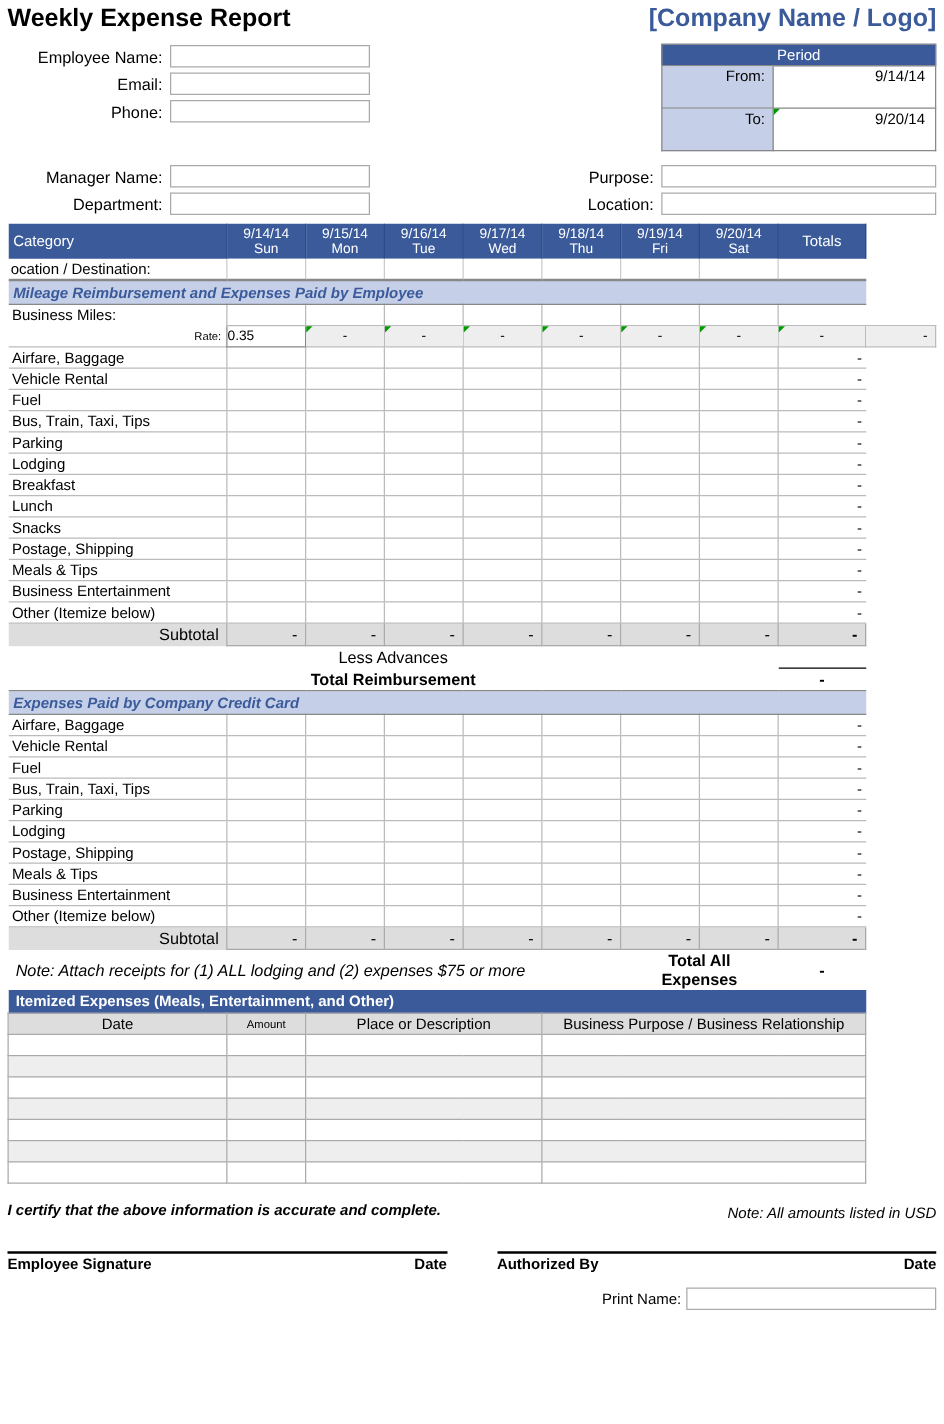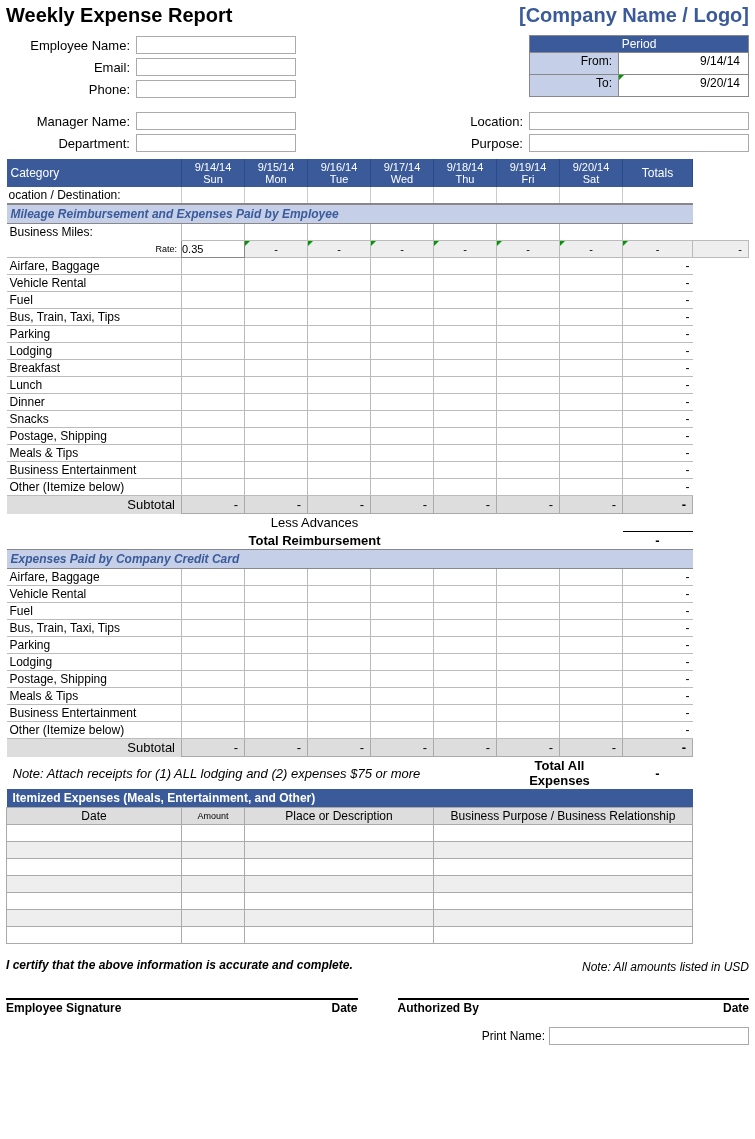--- a/index.html
+++ b/index.html
@@ -8,21 +8,21 @@
 .hdr{display:flex;justify-content:space-between;align-items:flex-start;margin-bottom:8px}
 .title{font-size:20px;font-weight:bold;color:#000000}
 .company{font-size:20px;font-weight:bold;color:#3a5a9a}
 .info-block{display:flex;justify-content:space-between;margin-bottom:10px}
 .left-info,.right-info{display:flex;flex-direction:column}
 .field-row{display:flex;align-items:center;margin-bottom:2px;height:20px}
 .field-label{width:130px;text-align:right;padding-right:6px;font-size:13px}
 .field-input{width:160px;height:18px;border:1px solid #aaa;background:#fff}
 .period-box{width:220px}
 .period-hdr{background:#3a5a9a;color:#fff;text-align:center;font-size:12px;padding:1px 0;border:1px solid #888}
-.period-row{display:flex;height:22px}
+.period-row{display:flex;height:34px}
 .period-lbl{width:90px;text-align:right;padding-right:6px;background:#c5d0e8;border:1px solid #888;border-top:none;font-size:12px;line-height:16px}
 .period-val{flex:1;text-align:right;padding-right:8px;border:1px solid #888;border-left:none;border-top:none;font-size:12px;line-height:16px;position:relative}
 .green-tick{position:absolute;top:0;left:0;width:0;height:0;border-top:5px solid #090;border-right:5px solid transparent}
 .info-block2{display:flex;justify-content:space-between;margin:8px 0 4px}
 table{border-collapse:collapse;width:100%;table-layout:fixed}
 .cat-hdr{background:#3a5a9a;color:#fff}
 .cat-hdr th{font-weight:normal;font-size:12px;padding:2px 2px;text-align:center;border-right:1px solid #2a4a8a}
 .cat-hdr th.cat{text-align:left;padding-left:4px;width:175px}
 .cat-hdr th.day{width:63px}
 .cat-hdr th.tot{width:70px}
@@ -107,25 +107,25 @@
           <div class="field-label">Manager Name:</div>
           <div class="field-input"></div>
         </div>
   <div class="field-row">
           <div class="field-label">Department:</div>
           <div class="field-input"></div>
         </div>
  </div>
  <div class="right-info">
   <div class="field-row">
+          <div class="field-label" style="width:75px">Purpose:</div>
+          <div class="field-input" style="width:220px"></div>
+        </div>
+  <div class="field-row">
           <div class="field-label" style="width:75px">Location:</div>
-          <div class="field-input" style="width:220px"></div>
-        </div>
-  <div class="field-row">
-          <div class="field-label" style="width:75px">Purpose:</div>
           <div class="field-input" style="width:220px"></div>
         </div>
  </div>
 </div>
 
 <table>
 <thead class="cat-hdr" id="cat-hdr">
         <tr>
           <th class="cat" rowspan="1">Category</th>
           <th class="day">
@@ -269,31 +269,20 @@
           <td class="cell"></td>
           <td class="cell"></td>
           <td class="cell"></td>
           <td class="cell"></td>
           <td class="cell"></td>
           <td class="cell"></td>
           <td class="tot dash">-</td>
         </tr>
         <tr class="exp-row">
           <td class="label">Lunch</td>
-          <td class="cell"></td>
-          <td class="cell"></td>
-          <td class="cell"></td>
-          <td class="cell"></td>
-          <td class="cell"></td>
-          <td class="cell"></td>
-          <td class="cell"></td>
-          <td class="tot dash">-</td>
-        </tr>
-        <tr class="exp-row">
-          <td class="label">Dinner</td>
           <td class="cell"></td>
           <td class="cell"></td>
           <td class="cell"></td>
           <td class="cell"></td>
           <td class="cell"></td>
           <td class="cell"></td>
           <td class="cell"></td>
           <td class="tot dash">-</td>
         </tr>
         <tr class="exp-row">

